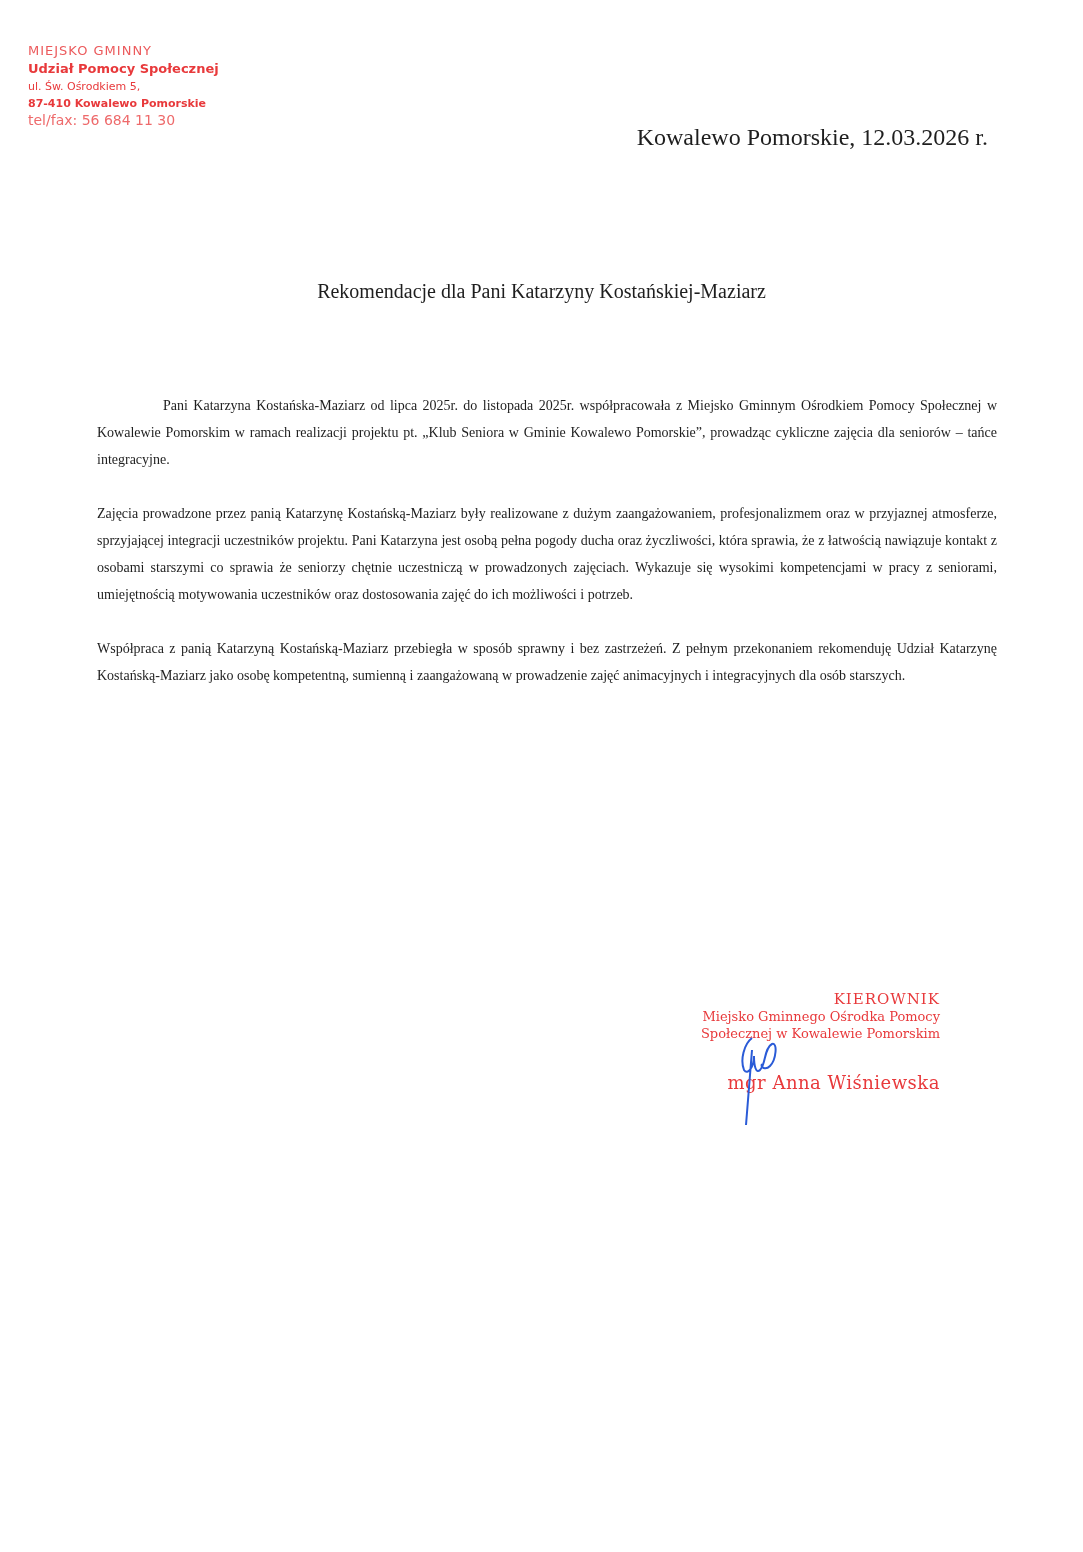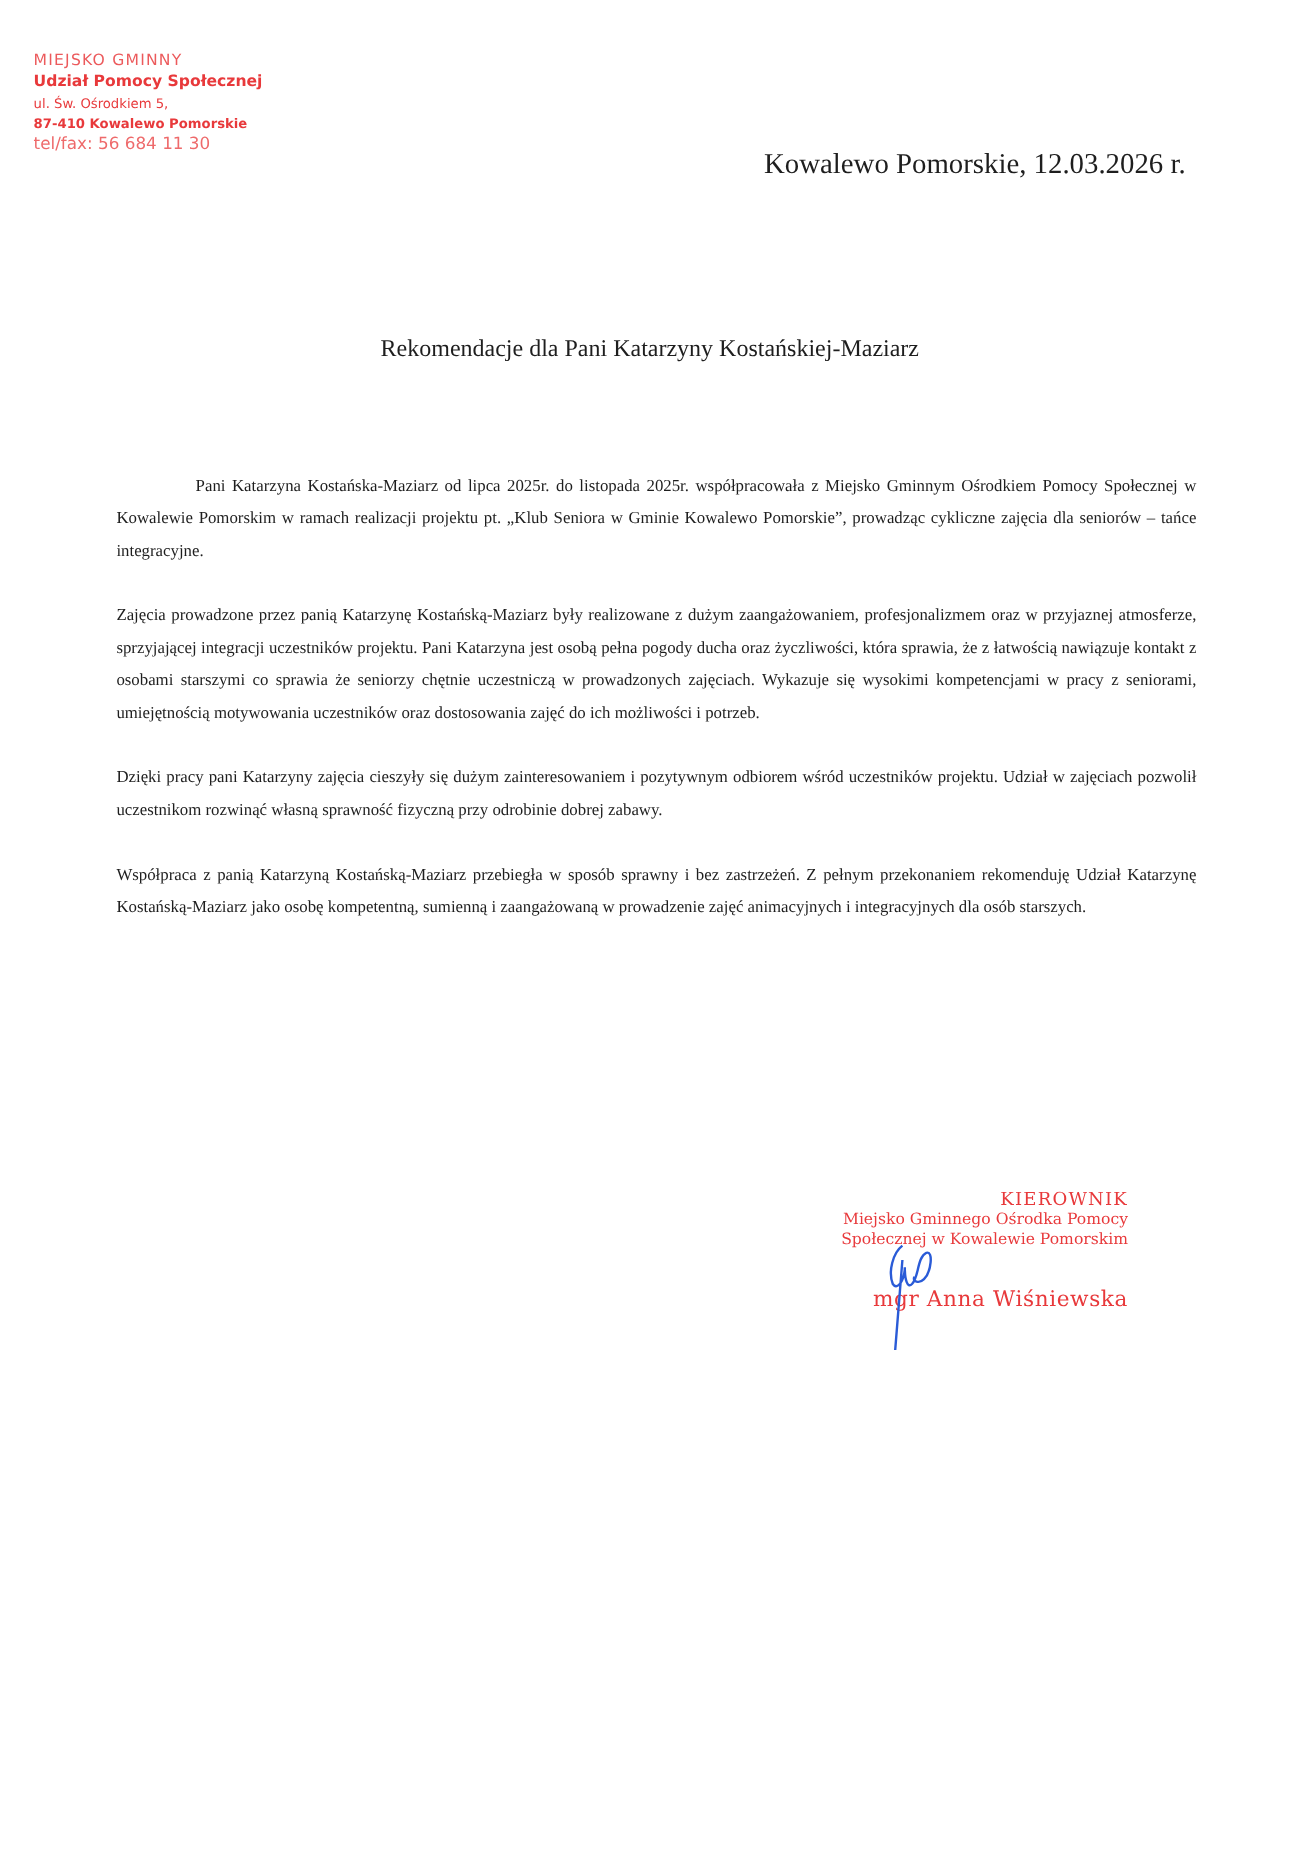--- a/index.html
+++ b/index.html
@@ -32,21 +32,20 @@
   <div class="l5">tel/fax: 56 684 11 30</div>
 </div>
 
 <div class="date">Kowalewo Pomorskie, 12.03.2026 r.</div>
 
 <div class="title">Rekomendacje dla Pani Katarzyny Kostańskiej-Maziarz</div>
 
 <div class="body">
   <p class="indent">Pani Katarzyna Kostańska-Maziarz od lipca 2025r. do listopada 2025r. współpracowała z Miejsko Gminnym Ośrodkiem Pomocy Społecznej w Kowalewie Pomorskim w ramach realizacji projektu pt. „Klub Seniora w Gminie Kowalewo Pomorskie”, prowadząc cykliczne zajęcia dla seniorów – tańce integracyjne.</p>
   <p>Zajęcia prowadzone przez panią Katarzynę Kostańską-Maziarz były realizowane z dużym zaangażowaniem, profesjonalizmem oraz w przyjaznej atmosferze, sprzyjającej integracji uczestników projektu. Pani Katarzyna jest osobą pełna pogody ducha oraz życzliwości, która sprawia, że z łatwością nawiązuje kontakt z osobami starszymi co sprawia że seniorzy chętnie uczestniczą w prowadzonych zajęciach. Wykazuje się wysokimi kompetencjami w pracy z seniorami, umiejętnością motywowania uczestników  oraz dostosowania zajęć do ich możliwości i potrzeb.</p>
-  <p>Dzięki pracy pani Katarzyny zajęcia cieszyły się dużym zainteresowaniem i pozytywnym odbiorem wśród uczestników projektu. Udział w zajęciach pozwolił uczestnikom  rozwinąć własną sprawność fizyczną przy odrobinie dobrej zabawy.</p>
   <p>Współpraca z panią  Katarzyną Kostańską-Maziarz przebiegła w sposób sprawny i bez zastrzeżeń. Z pełnym przekonaniem rekomenduję Udział Katarzynę Kostańską-Maziarz jako osobę kompetentną, sumienną i zaangażowaną w prowadzenie zajęć animacyjnych i integracyjnych dla osób starszych.</p>
 </div>
 
 <div class="sig">
   <div class="role">KIEROWNIK</div>
   <div class="org">Miejsko Gminnego Ośrodka Pomocy</div>
   <div class="org">Społecznej w Kowalewie Pomorskim</div>
   <div class="name">mgr Anna Wiśniewska</div>
 </div>
 

